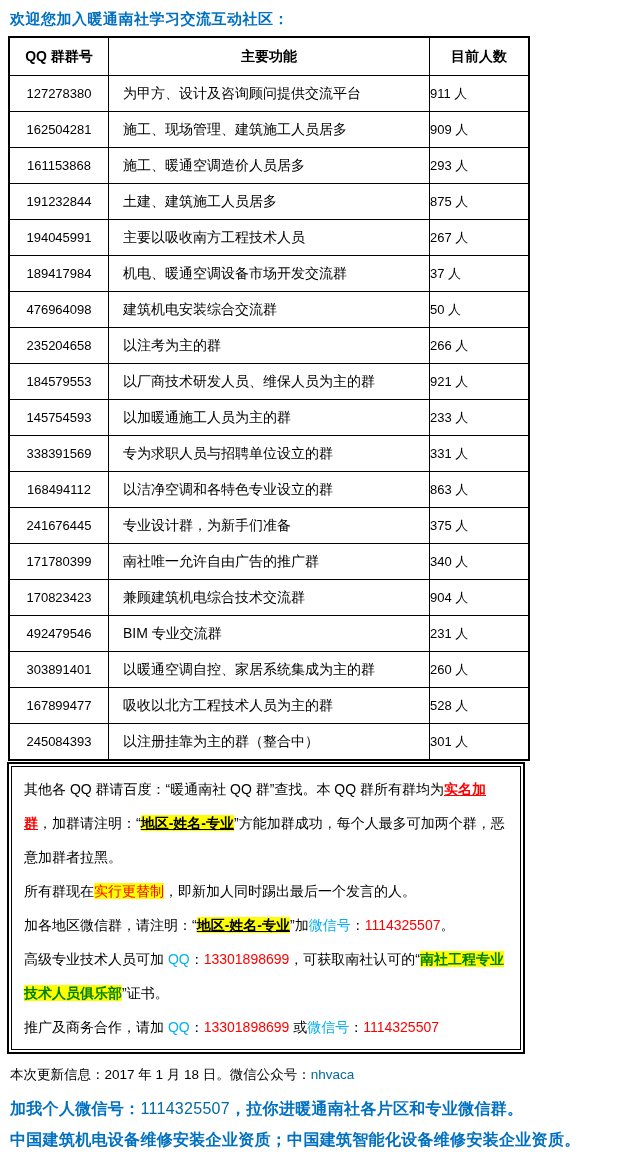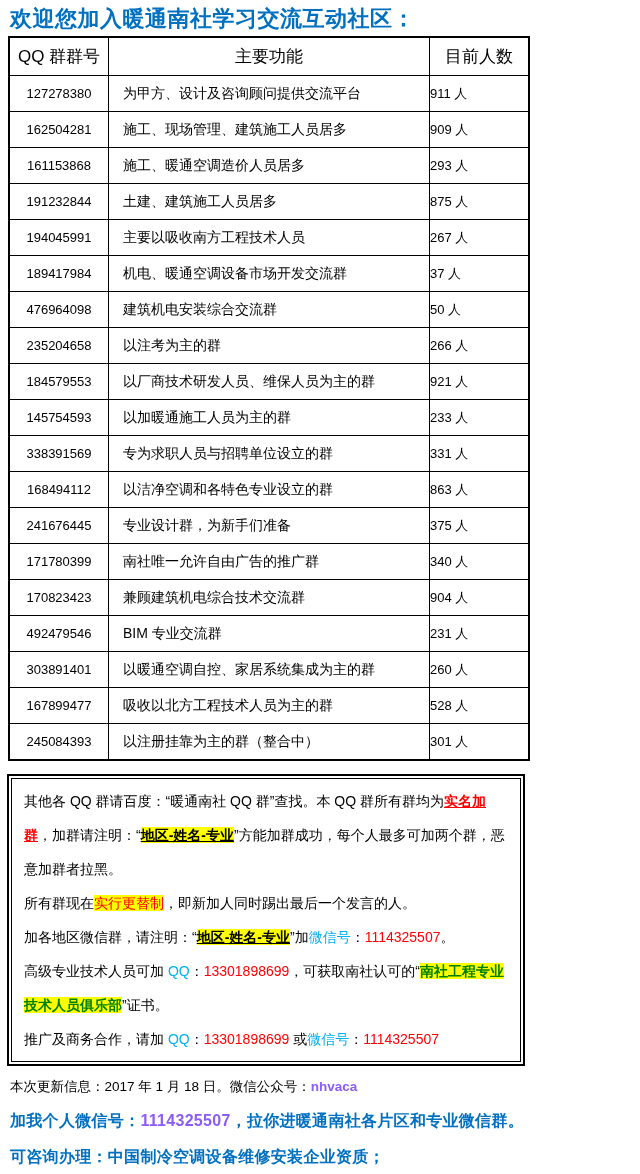--- a/index.html
+++ b/index.html
@@ -3,50 +3,50 @@
 <meta charset="utf-8">
 <style>
   html,body{margin:0;padding:0;}
   body{
     width:640px;height:1174px;overflow:hidden;background:#ffffff;
     font-family:"Liberation Sans","DejaVu Sans",sans-serif;
     color:#000;
   }
   .page{padding:8px 8px 0 8px;width:624px;box-sizing:border-box;}
   .doc-title{
-    font-size:22px;font-weight:bold;color:#0070C0;
+    font-size:15px;font-weight:bold;color:#0070C0;
     margin:0 0 6px 2px;line-height:22px;letter-spacing:.5px;
   }
   table.qq-table{
     border-collapse:collapse;width:516px;table-layout:fixed;
     border:2px solid #000;font-size:14px;
   }
   table.qq-table th,table.qq-table td{
     border:1px solid #000;padding:0;
   }
-  table.qq-table th{height:37px;font-size:17px;font-weight:normal;text-align:center;}
+  table.qq-table th{height:37px;font-size:14px;font-weight:bold;text-align:center;}
   table.qq-table td{height:35px;}
   .col-qq{width:98px;text-align:center;font-size:13px;}
   .col-func{width:320px;text-align:left;padding-left:14px !important;}
   .col-count{width:98px;font-size:13px;}
   .notes-box{
-    width:516px;box-sizing:border-box;margin-top:14px;
+    width:516px;box-sizing:border-box;margin-top:2px;
     border:4px double #000;outline:1px solid #000;
     padding:5px 10px 5px 12px;font-size:14px;
   }
   .notes-box p{margin:0;line-height:34px;}
   
   .seg-n{color:#000;}
   .seg-rbu{color:#FF0000;font-weight:bold;text-decoration:underline;}
   .seg-hlu{background:#FFFF00;color:#000;font-weight:bold;text-decoration:underline;}
   .seg-hlr{background:#FFFF00;color:#FF0000;font-weight:normal;}
   .seg-hlg{background:#FFFF00;color:#008000;font-weight:bold;}
   .seg-lb{color:#00B0F0;}
   .seg-r{color:#FF0000;}
-  .seg-rb{color:#8b5cf6;font-weight:bold;text-align:right;}
+  .seg-rb{color:#0369a1;font-weight:normal;text-align:right;}
   .seg-bb{color:#0070C0;font-weight:bold;}
   .update-line{margin:13px 0 0 2px;font-size:13.5px;line-height:18px;}
   .blue-line{
     margin:14px 0 0 2px;font-size:16px;line-height:22px;
     color:#0070C0;font-weight:bold;letter-spacing:.3px;
   }
   .blue-line.tight{margin-top:9px;}
 </style>
 </head>
 <body>
@@ -167,16 +167,15 @@
     <p><span class="seg-n">所有群现在</span><span class="seg-hlr">实行更替制</span><span class="seg-n">，即新加人同时踢出最后一个发言的人。</span></p>
     <p><span class="seg-n">加各地区微信群，请注明：“</span><span class="seg-hlu">地区-姓名-专业</span><span class="seg-n">”加</span><span class="seg-lb">微信号</span><span class="seg-n">：</span><span class="seg-r">1114325507</span><span class="seg-n">。</span></p>
     <p><span class="seg-n">高级专业技术人员可加 </span><span class="seg-lb">QQ</span><span class="seg-n">：</span><span class="seg-r">13301898699</span><span class="seg-n">，可获取南社认可的“</span><span class="seg-hlg">南社工程专业技术人员俱乐部</span><span class="seg-n">”证书。</span></p>
     <p><span class="seg-n">推广及商务合作，请加 </span><span class="seg-lb">QQ</span><span class="seg-n">：</span><span class="seg-r">13301898699</span><span class="seg-n"> 或</span><span class="seg-lb">微信号</span><span class="seg-n">：</span><span class="seg-r">1114325507</span></p>
   </div>
 
   <p class="update-line"><span class="seg-n">本次更新信息：2017 年 1 月 18 日。微信公众号：</span><span class="seg-rb">nhvaca</span></p>
 
   <p class="blue-line"><span class="seg-bb">加我个人微信号：</span><span class="seg-rb">1114325507</span><span class="seg-bb">，拉你进暖通南社各片区和专业微信群。</span></p>
 
-  <p class="blue-line">可咨询办理：中国制冷空调设备维修安装企业资质；</p>
   <p class="blue-line tight">中国建筑机电设备维修安装企业资质；中国建筑智能化设备维修安装企业资质。</p>
 
 </div>
 
 </body></html>

